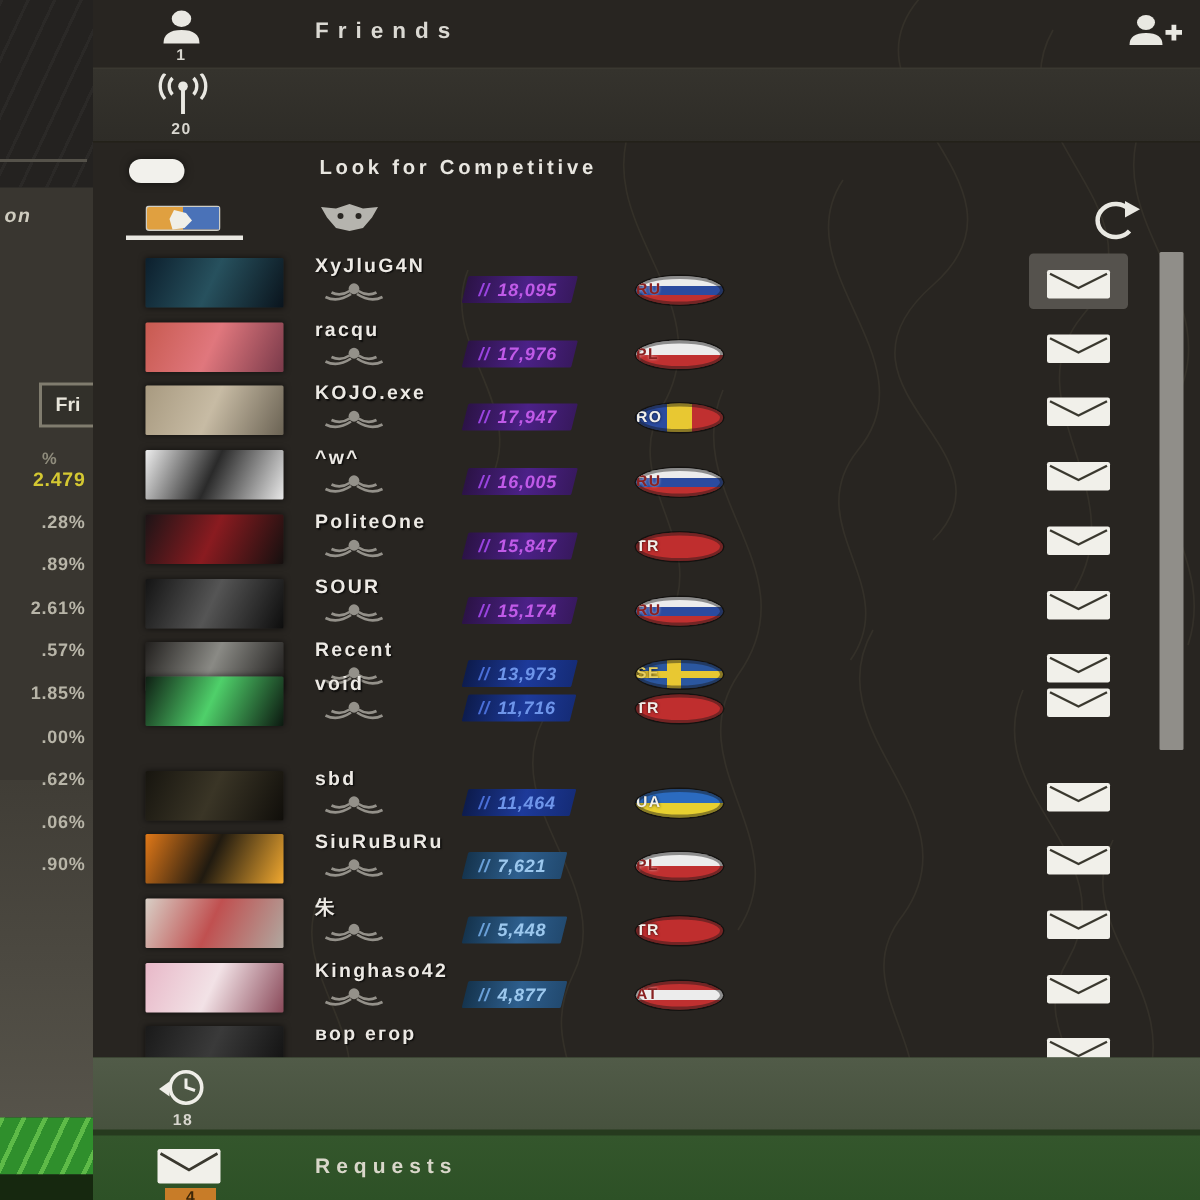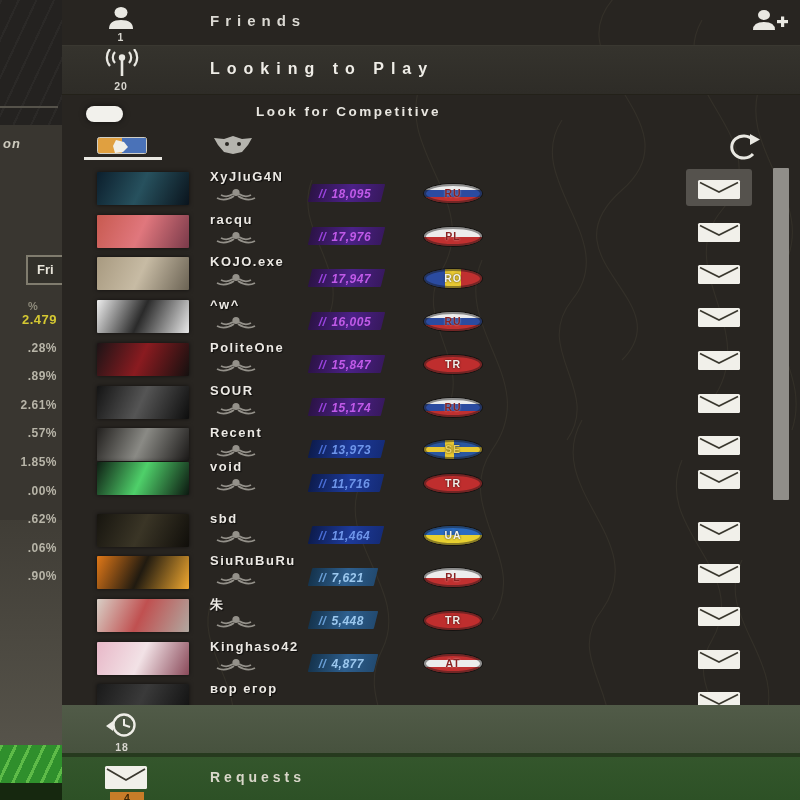--- a/index.html
+++ b/index.html
@@ -36,21 +36,21 @@
   .hdr-person-count { left:43px; top:31px; width:32px; }
   .add-friend { position:absolute; left:688px; top:7px; }
 
   .ltp-band { position:absolute; left:0; top:45px; width:738px; height:50px;
     background:linear-gradient(180deg,#35332d,#2e2c27); border-top:1px solid #3a3831; border-bottom:1px solid #232119; }
   .ltp-icon { position:absolute; left:39px; top:49px; }
   .ltp-count { left:39px; top:80px; width:40px; }
   .ltp-label { position:absolute; left:148px; top:60px; font-weight:bold; font-size:16px; letter-spacing:7px; color:#efede7; }
 
   .lfc-toggle { position:absolute; left:24px; top:106px; width:37px; height:16px; border-radius:9px; background:#f2f1ec; box-shadow:0 0 6px rgba(0,0,0,.5); }
-  .lfc-label { position:absolute; left:151px; top:104px; font-weight:bold; font-size:13.5px; letter-spacing:2.5px; color:#e8e6e0;margin-left:43px; }
+  .lfc-label { position:absolute; left:151px; top:104px; font-weight:bold; font-size:13.5px; letter-spacing:2.5px; color:#e8e6e0; }
 
   .tab1 { position:absolute; left:35px; top:137px; width:50px; height:17px; }
   .tab1-underline { position:absolute; left:22px; top:157px; width:78px; height:3px; background:#e9e8e2; }
   .tab2 { position:absolute; left:150px; top:135px; opacity:.92; }
   .refresh-btn { position:absolute; left:662px; top:133px; }
 
   .scroll-thumb { position:absolute; left:711px; top:168px; width:16px; height:332px; background:#908e89; border-radius:1px; }
 
   
   .friend-row { position:absolute; left:0; width:594px; height:43px; }
@@ -62,21 +62,21 @@
   .tier-purple { background:linear-gradient(90deg,#2c1347,#4b2187 55%,#38195f); }
   .tier-purple .rnum { color:#c05ae8; } .tier-purple .slash { color:#9a44e0; }
   .tier-blue { background:linear-gradient(90deg,#0d1c4e,#1d3a9a 55%,#152c78); }
   .tier-blue .rnum { color:#6e95ea; } .tier-blue .slash { color:#4a6fd8; }
   .tier-steel { background:linear-gradient(90deg,#15344e,#2e5f8e 55%,#224a70); }
   .tier-steel .rnum { color:#9cc8ee; } .tier-steel .slash { color:#6aa0d8; }
   .slash { margin-right:5px; }
 
   .flag { position:absolute; left:362px; top:15px; width:58px; height:19px; border-radius:50%;
     box-shadow:inset 0 0 0 2px rgba(25,25,25,.45), 0 0 0 1px rgba(0,0,0,.5); overflow:hidden; }
-  .fcode { position:absolute; left:0; top:0; width:58px; text-align:center; font-weight:bold; font-size:10.5px; line-height:19px; letter-spacing:1px;
+  .fcode { position:absolute; left:0; top:0; width:58px; text-align:left; font-weight:bold; font-size:10.5px; line-height:19px; letter-spacing:1px;
     color:#f2f0ea; text-shadow:0 0 2px rgba(0,0,0,.8); }
   .flag-RU { background:linear-gradient(180deg,#ececec 34%,#2b4ba0 34% 67%,#c03030 67%); }
   .flag-RU .fcode, .flag-PL .fcode, .flag-AT .fcode { color:#8a2222; text-shadow:0 0 2px rgba(255,255,255,.6); }
   .flag-PL { background:linear-gradient(180deg,#ececec 50%,#c03030 50%); }
   .flag-RO { background:linear-gradient(90deg,#2b4ba0 36%,#e8c832 36% 64%,#c03030 64%); }
   .flag-TR { background:#bf2e2e; }
   .flag-SE { background:linear-gradient(180deg, transparent 38%, #e8c832 38% 62%, transparent 62%),
              linear-gradient(90deg, transparent 36%, #e8c832 36% 52%, transparent 52%), #2b57a0; }
   .flag-SE .fcode { color:#e8d060; }
   .flag-UA { background:linear-gradient(180deg,#2b6bc0 50%,#e8d030 50%); }
@@ -163,21 +163,20 @@
       <g fill="none" stroke="#e9e8e2" stroke-width="2.2">
         <path d="M14 14 A 8 8 0 0 1 14 3"></path>
         <path d="M9 17 A 13 13 0 0 1 9 0"></path>
         <path d="M28 14 A 8 8 0 0 0 28 3"></path>
         <path d="M33 17 A 13 13 0 0 0 33 0"></path>
       </g>
       <circle cx="21" cy="8.5" r="3.2" fill="#e9e8e2"></circle>
       <rect x="19.7" y="10" width="2.6" height="17" fill="#e9e8e2"></rect>
     </svg>
     <div class="count ltp-count">20</div>
-    <div class="ltp-label">Looking to Play</div>
 
     <div class="lfc-toggle"></div>
     <div class="lfc-label">Look for Competitive</div>
 
     <svg class="tab1" width="50" height="17" viewBox="0 0 50 17">
       <rect x="0.5" y="0.5" width="49" height="16" rx="2" fill="#e0a040" stroke="#cfcec6" stroke-width="1"></rect>
       <rect x="25" y="1" width="24" height="15" fill="#4a72b8"></rect>
       <path d="M19 3 l8 2 l4 5 l-5 5 l-8 1 l-2 -7 z" fill="#f0efe8"></path>
     </svg>
     <div class="tab1-underline"></div>
@@ -374,21 +373,21 @@
       <div class="flag flag-SE">
         <span class="fcode">SE</span>
       </div>
     </div>
     <div class="env-btn">
       <svg width="42" height="19" viewBox="0 0 42 19">
               <polyline points="2,2.5 21,12 40,2.5" fill="none" stroke="#3a382f" stroke-width="1.6"></polyline>
             </svg>
     </div>
   </div>
-        <div class="friend-row" style="top: 459px;">
+        <div class="friend-row" style="top: 448px;">
 
     <div class="avatar" style="background: linear-gradient(115deg, rgb(15, 31, 20) 0%, rgb(79, 208, 106) 48%, rgb(12, 24, 16) 100%);"></div>
     <div class="fname">void</div>
     <div class="fline2">
       <svg class="wreath" width="46" height="16" viewBox="0 0 46 16">
         <g fill="none" stroke="#94918a" stroke-width="1.8">
           <path d="M4 12 Q12 16 21 10"></path>
           <path d="M42 12 Q34 16 25 10"></path>
           <path d="M8 9 Q14 12 20 8"></path>
           <path d="M38 9 Q32 12 26 8"></path>

